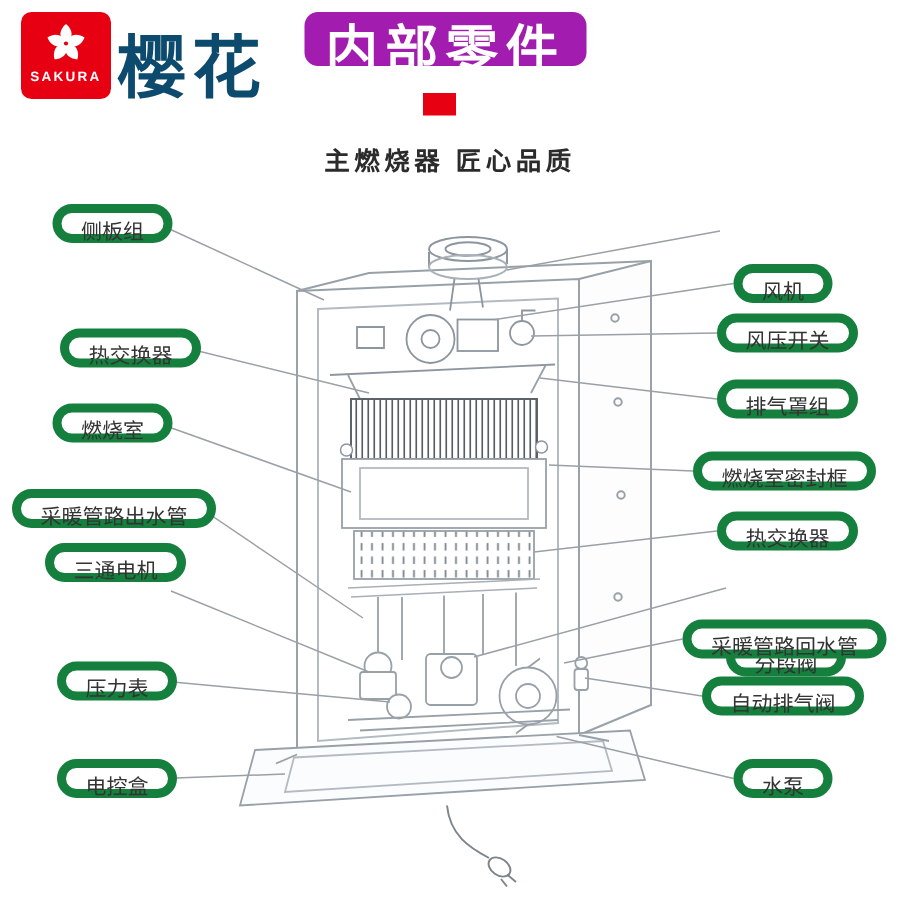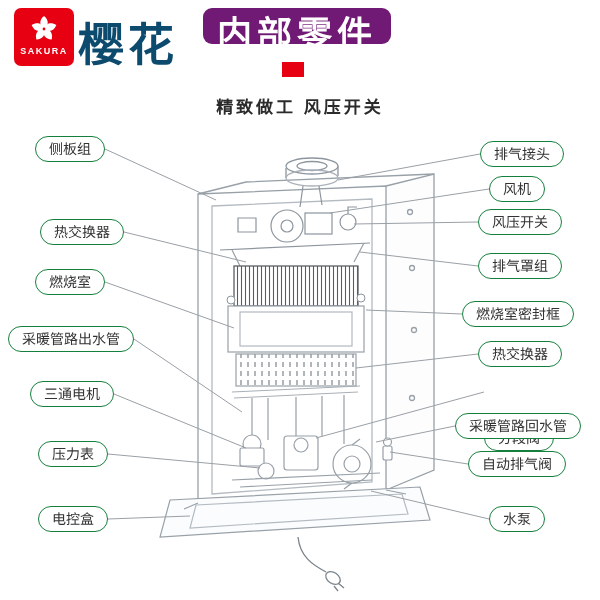--- a/index.html
+++ b/index.html
@@ -12,40 +12,40 @@
     position:absolute;left:14px;top:8px;width:60px;height:58px;border-radius:7px;
     background:#e60012;display:flex;flex-direction:column;align-items:center;justify-content:flex-start;
   }
   .logo svg{margin-top:5px;}
   .logo-text{color:#fff;font-size:9px;font-weight:bold;letter-spacing:1.5px;margin-top:1px;}
   .brand-name{
     position:absolute;left:78px;top:8px;font-size:46px;font-weight:bold;color:#0c4a6e;letter-spacing:4px;
   }
   .title-badge{
     position:absolute;left:203px;top:8px;width:188px;height:36px;border-radius:9px;
-    background:#701a75;color:#fff;font-size:35px;font-weight:bold;letter-spacing:5px;
+    background:#a21caf;color:#fff;font-size:35px;font-weight:bold;letter-spacing:5px;
     line-height:52px;text-align:center;
   }
   .title-tab{position:absolute;left:282px;top:62px;width:22px;height:15px;background:#e60012;}
   .subtitle{
     position:absolute;left:0;top:93px;width:100%;text-align:center;
     font-size:17px;font-weight:bold;color:#2b2b2b;letter-spacing:3px;
   }
   
   .diagram-svg{position:absolute;left:0;top:0;width:600px;height:600px;}
   
   .label{
     position:absolute;height:26px;line-height:24px;box-sizing:border-box;
-    border:1px solid #15803d;border-radius:14px;background:#fff;
+    border:6px solid #15803d;border-radius:14px;background:#fff;
     color:#333;font-size:14px;padding:0 13px;text-align:center;white-space:nowrap;
   }
   
   .lb1{left:35px;top:136px;}  .lb2{left:40px;top:219px;}
   .lb3{left:35px;top:269px;}  .lb4{left:8px;top:326px;}
-  .lb5{left:30px;top:381px;}  .lb6{left:38px;top:441px;}
+  .lb5{left:30px;top:362px;}  .lb6{left:38px;top:441px;}
   .lb7{left:38px;top:506px;}
   
   .rb1{left:480px;top:141px;} .rb2{left:489px;top:176px;}
   .rb3{left:478px;top:209px;} .rb4{left:478px;top:253px;}
   .rb5{left:462px;top:301px;} .rb6{left:478px;top:341px;}
   .rb7{left:484px;top:393px;margin-top:32px;} .rb8{left:455px;top:413px;}
   .rb9{left:468px;top:451px;} .rb10{left:489px;top:506px;}
 </style>
 </head>
 <body>
@@ -65,21 +65,21 @@
       <circle cx="0" cy="0" r="1.4" fill="#e60012"></circle>
     </svg>
     <div class="logo-text">SAKURA</div>
   </div>
 
   <div class="brand-name">樱花</div>
 
   <div class="title-badge">内部零件</div>
   <div class="title-tab"></div>
 
-  <div class="subtitle">精致做工 风压开关</div>
+  <div class="subtitle">主燃烧器 匠心品质</div>
 
   <svg class="diagram-svg" viewBox="0 0 600 600">
     <defs>
       <pattern id="fins" width="4" height="40" patternUnits="userSpaceOnUse">
         <path d="M1.5,0 V40" stroke="#565c63" stroke-width="1.1"></path>
       </pattern>
       <pattern id="slots" width="7" height="9" patternUnits="userSpaceOnUse">
         <path d="M3,2 V7" stroke="#7c848c" stroke-width="1.2"></path>
       </pattern>
     </defs>
@@ -180,21 +180,20 @@
   </svg>
 
   <div class="label lb1">侧板组</div>
   <div class="label lb2">热交换器</div>
   <div class="label lb3">燃烧室</div>
   <div class="label lb4">采暖管路出水管</div>
   <div class="label lb5">三通电机</div>
   <div class="label lb6">压力表</div>
   <div class="label lb7">电控盒</div>
 
-  <div class="label rb1">排气接头</div>
   <div class="label rb2">风机</div>
   <div class="label rb3">风压开关</div>
   <div class="label rb4">排气罩组</div>
   <div class="label rb5">燃烧室密封框</div>
   <div class="label rb6">热交换器</div>
   <div class="label rb7">分段阀</div>
   <div class="label rb8">采暖管路回水管</div>
   <div class="label rb9">自动排气阀</div>
   <div class="label rb10">水泵</div>
 

